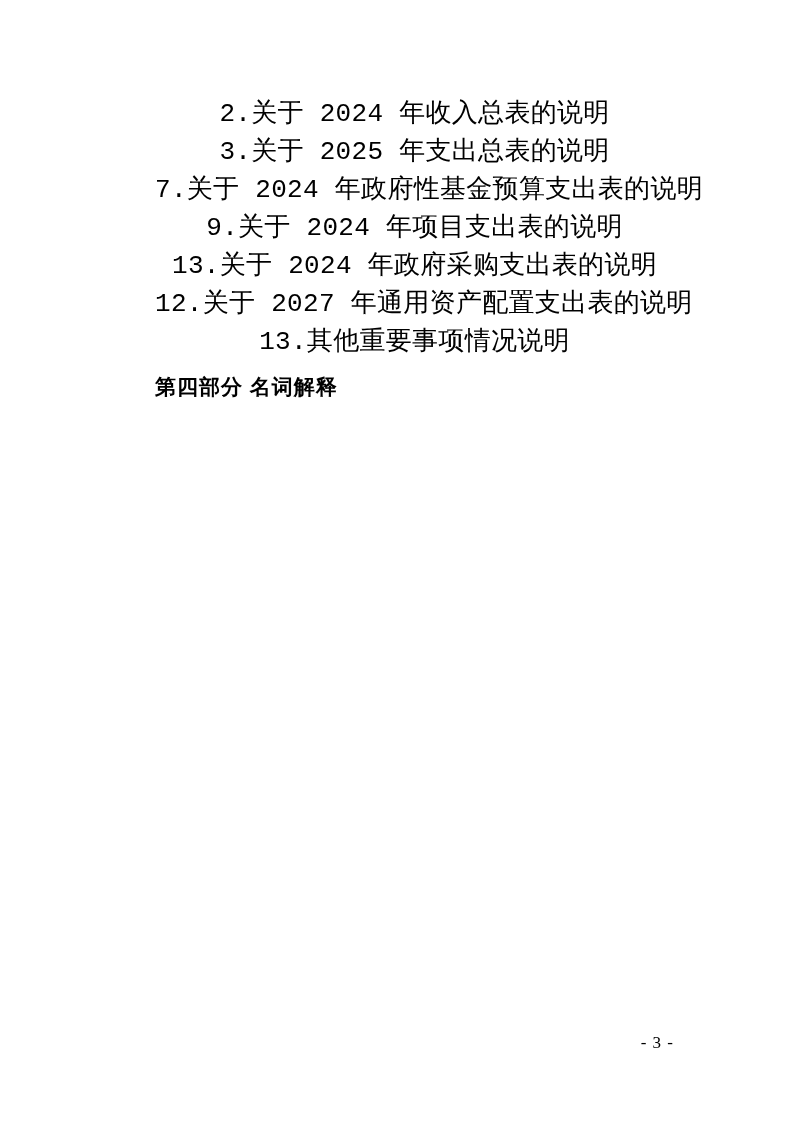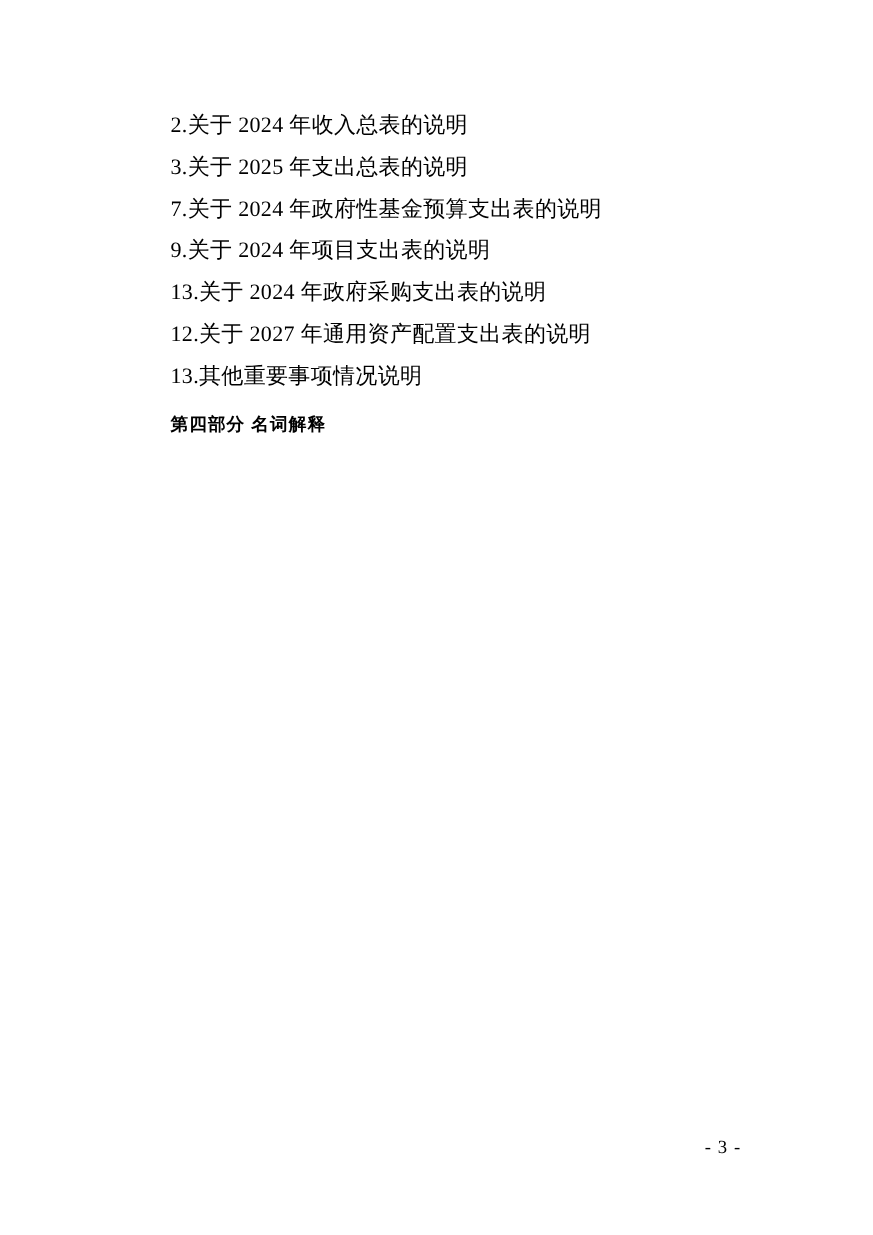--- a/index.html
+++ b/index.html
@@ -23,28 +23,29 @@
     height: 1123px;
     box-sizing: border-box;
     padding: 95px 120px 40px 155px;
   }
   .toc-list {
     margin: 0;
     padding: 0;
     list-style: none;
   }
   .toc-item {
-    font-size: 20px;
+    font-size: 26px;
     line-height: 38px;
     letter-spacing: 0.3px;
     white-space: nowrap;
-    font-family: Liberation Serif, serif;
+    font-family: Liberation Mono, monospace;
+    text-align: center;
   }
   .section-heading {
-    font-size: 16px;
+    font-size: 21px;
     line-height: 40px;
     font-weight: bold;
     letter-spacing: 1px;
     margin-top: 6px;
     white-space: nowrap;
     font-family: "Liberation Sans", "DejaVu Sans", sans-serif;
   }
   .page-number {
     position: absolute;
     right: 120px;

